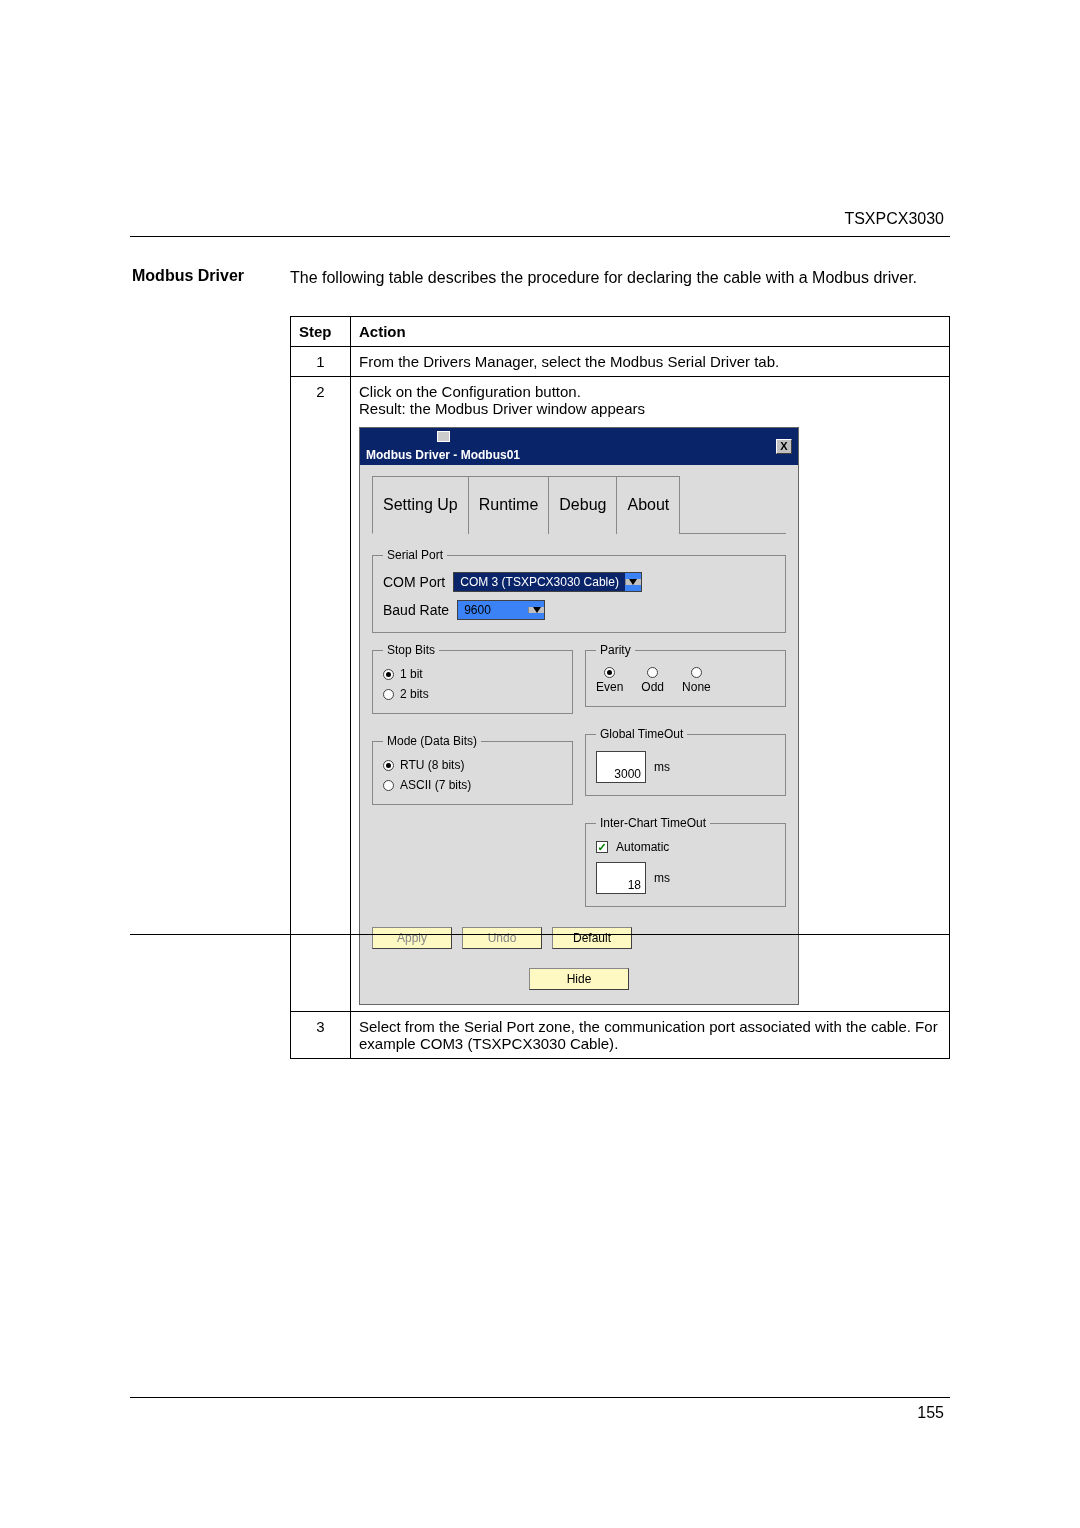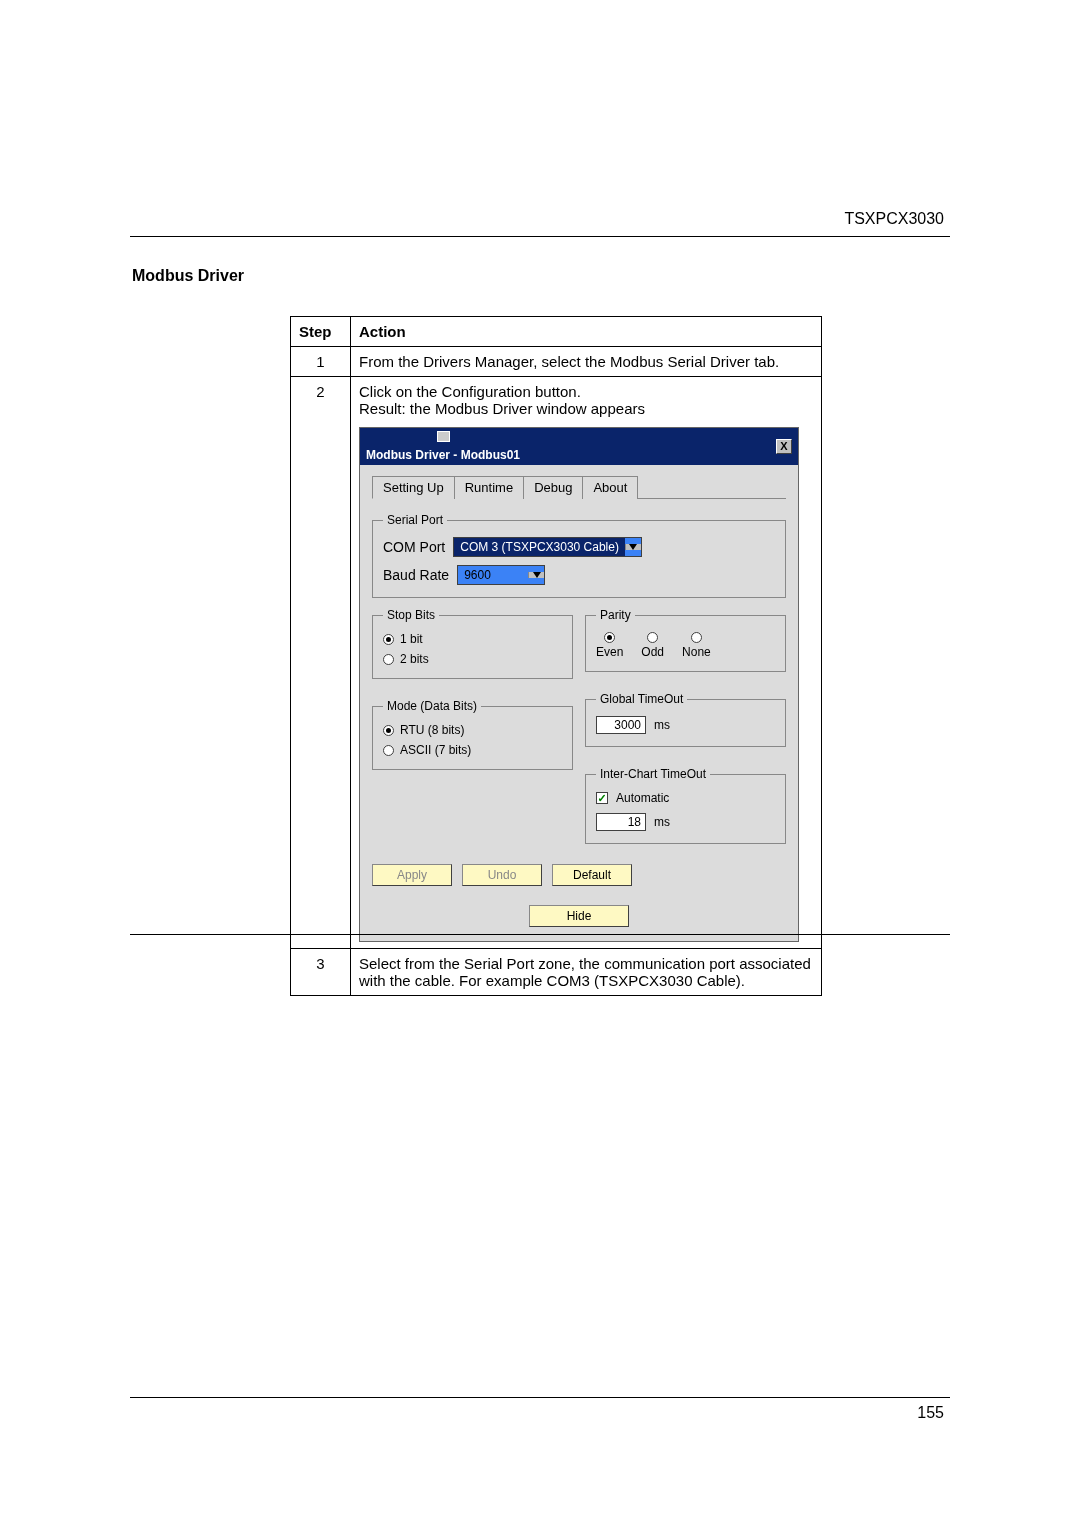--- a/index.html
+++ b/index.html
@@ -46,21 +46,21 @@
     top: 267px;
     left: 290px;
     right: 136px;
     font-size: 16px;
     line-height: 1.35;
   }
   .table-wrap {
     position: absolute;
     top: 316px;
     left: 290px;
-    width: 532px;
+    width: 660px;
     border-radius: 19px;
   }
   table.steps {
     border-collapse: collapse;
     width: 100%;
     font-size: 15px;
   }
   table.steps th, table.steps td {
     border: 1px solid #000;
     padding: 6px 8px;
@@ -121,23 +121,23 @@
     padding: 10px 12px 14px 12px;
   }
   .tabs {
     display: flex;
     border-bottom: 1px solid #888;
     margin-bottom: 14px;
   }
   .tab {
     border: 1px solid #888;
     border-bottom: none;
-    padding: 3px 10px;
+    padding: 19px 10px;
     background: #dcdcdc;
-    font-size: 13px;
+    font-size: 16px;
     position: relative;
     top: 1px;
     margin-right: -1px;
   }
   .tab.active {
     background: #dcdcdc;
     border-bottom: 1px solid #dcdcdc;
   }
   fieldset {
     border: 1px solid #888;
@@ -189,21 +189,21 @@
     background: #fff;
   }
   .radio.checked::after {
     content: ''; width: 5px; height: 5px; background: #000; border-radius: 50%;
   }
   .parity-opts { display: flex; gap: 18px; justify-content: flex-start; }
   .parity-opt { display: flex; flex-direction: column; align-items: center; gap: 2px; }
   .textbox {
     border: 1px solid #404040;
     background: #fff;
-    padding: 1px 4px;
+    padding: 15px 4px;
     font-size: 12px;
     text-align: right;
     width: 50px;
     height: 18px;
     line-height: 14px;
   }
   .chkbox {
     width: 12px; height: 12px;
     border: 1px solid #404040;
     background: #fff;
@@ -261,20 +261,21 @@
 </head>
 <body>
 
 <div class="page">
 
   <div class="header-right">TSXPCX3030</div>
   <hr class="top-rule">
 
   <div class="side-heading">Modbus Driver</div>
 
+  <div class="intro">The following table describes the procedure for declaring the cable with a Modbus driver.</div>
 
   <div class="table-wrap">
     <table class="steps">
       <thead>
         <tr>
           <th class="step-col">Step</th>
           <th>Action</th>
         </tr>
       </thead>
       <tbody>

